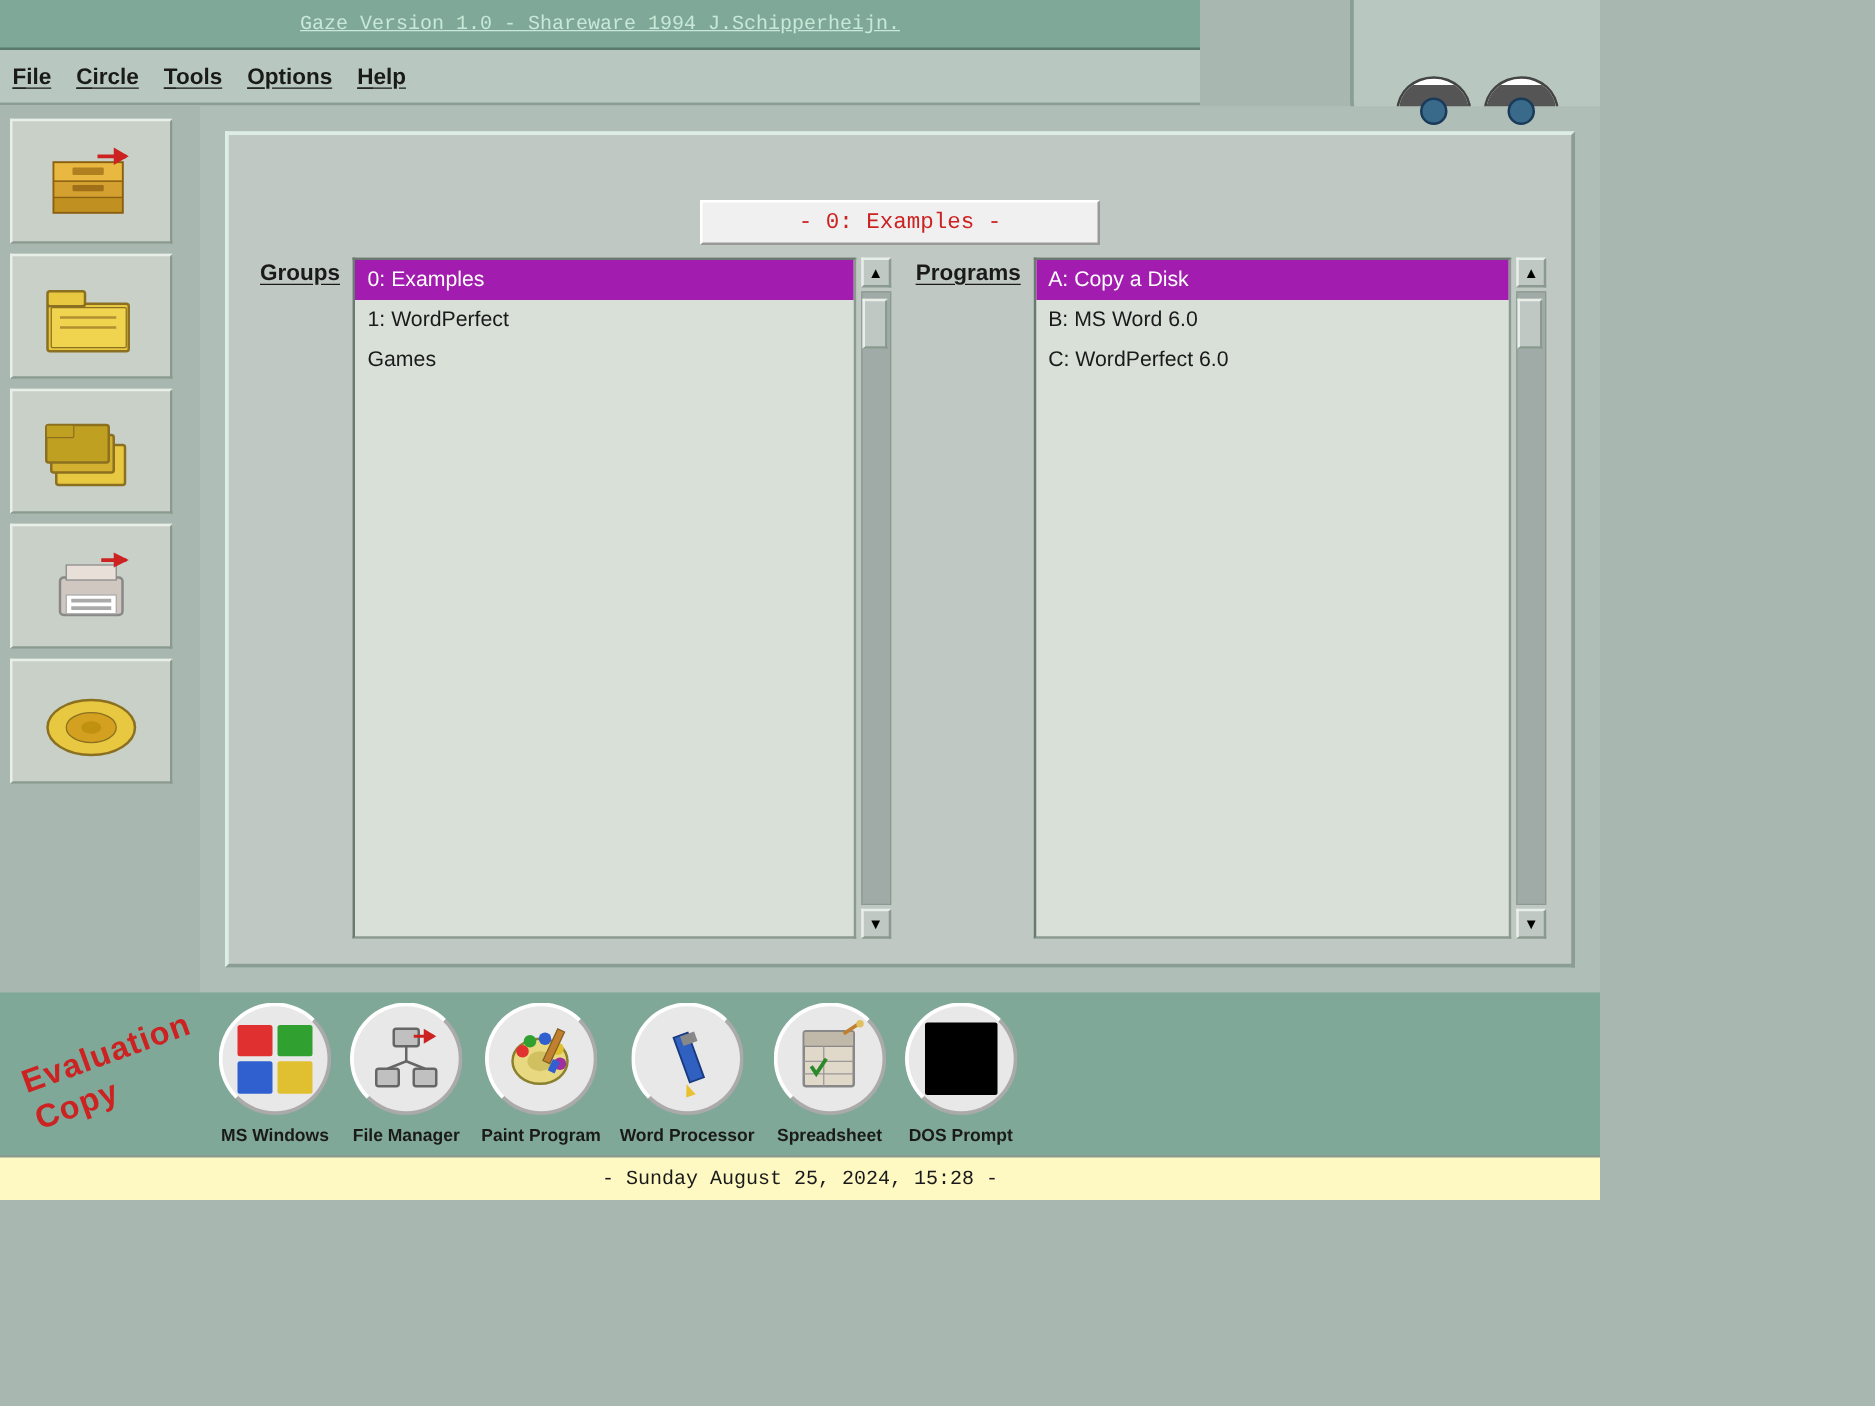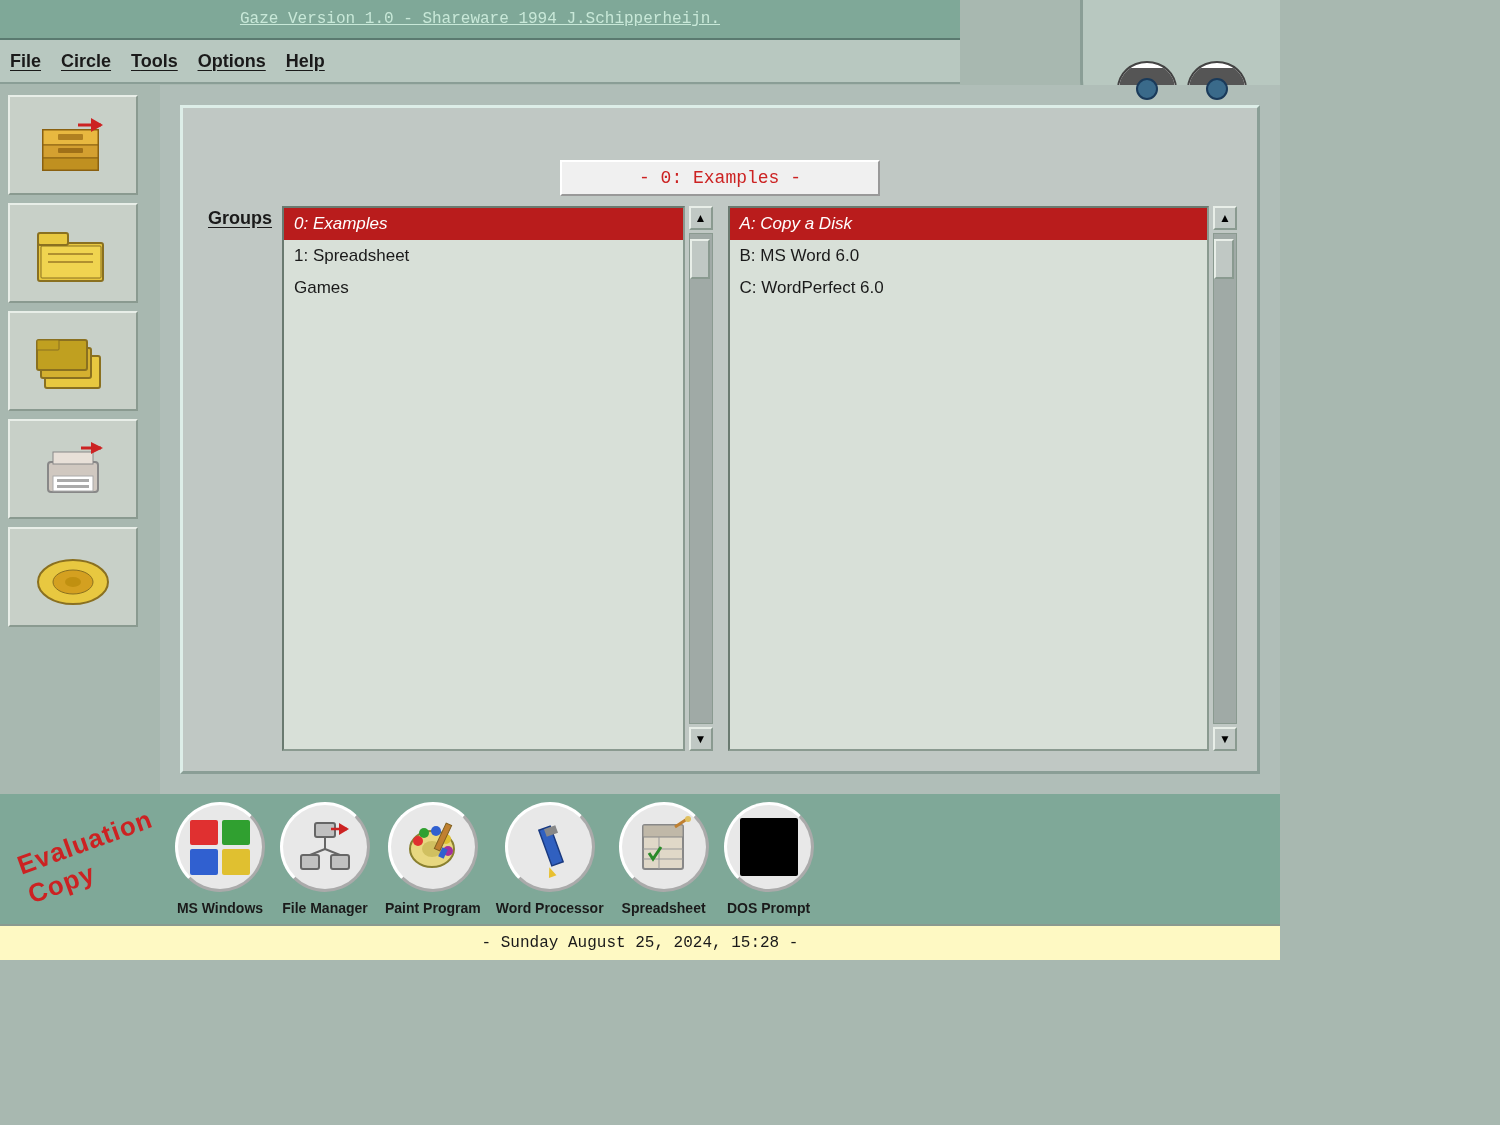--- a/index.html
+++ b/index.html
@@ -222,23 +222,22 @@
       overflow: hidden;
     }
 
     .list-item {
       padding: 6px 10px;
       font-size: 17px;
       color: #1a1a1a;
       cursor: pointer;
     }
     .list-item.selected {
-      background: #b91c1c;
+      background: #a21caf;
       color: white;
-      font-style: italic;
     }
 
     .scrollbar-container {
       width: 24px;
       display: flex;
       flex-direction: column;
       gap: 3px;
     }
     .scroll-btn {
       width: 24px;
@@ -458,34 +457,35 @@
 
     <div id="group-title">- 0: Examples -</div>
 
     <div id="lists-container">
 
       <div id="groups-section">
         <div class="list-header">Groups</div>
         <div class="list-with-scrollbar">
           <div class="list-box">
             <div class="list-item selected">0: Examples</div>
-            <div class="list-item">1: Spreadsheet</div>
+            <div class="list-item">1: WordPerfect</div>
             <div class="list-item">Games</div>
           </div>
           <div class="scrollbar-container">
             <div class="scroll-btn">▲</div>
             <div class="scroll-track">
               <div class="scroll-thumb"></div>
             </div>
             <div class="scroll-btn">▼</div>
           </div>
         </div>
       </div>
 
       <div id="programs-section">
+        <div class="list-header">Programs</div>
         <div class="list-with-scrollbar">
           <div class="list-box">
             <div class="list-item selected">A: Copy a Disk</div>
             <div class="list-item">B: MS Word 6.0</div>
             <div class="list-item">C: WordPerfect 6.0</div>
           </div>
           <div class="scrollbar-container">
             <div class="scroll-btn">▲</div>
             <div class="scroll-track">
               <div class="scroll-thumb"></div>

